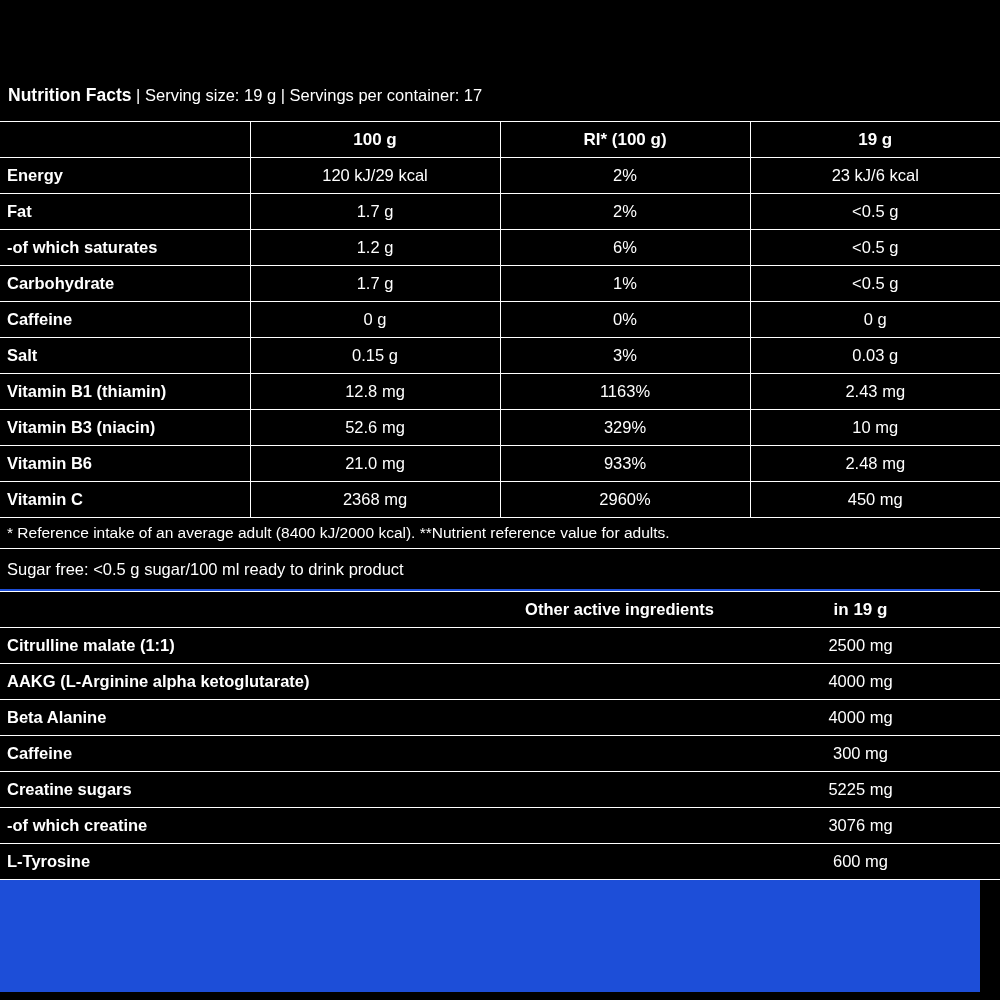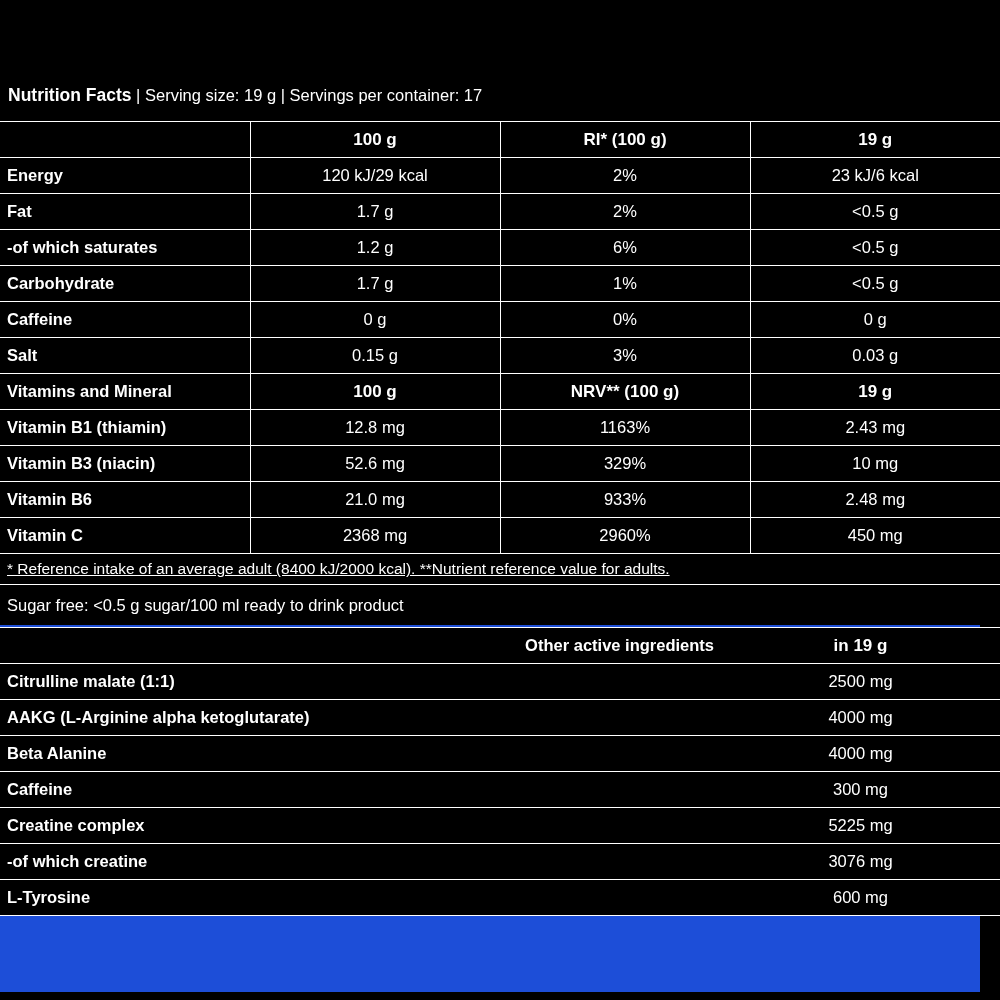--- a/index.html
+++ b/index.html
@@ -73,21 +73,20 @@
   }
   .sectionHead {
     font-weight: bold;
   }
   .noteRow {
     text-align: left;
     padding-left: 7px;
     font-size: 15.5px;
     font-weight: normal;
     height: 30px;
-    text-decoration: underline;
   }
   .sugarfree {
     text-align: left;
     padding-left: 7px;
     font-size: 16.5px;
     font-weight: normal;
     height: 40px;
     border-left: none;
     border-right: none;
     margin-top: 39px;
@@ -162,26 +161,20 @@
         <td class="valCell">0%</td>
         <td class="valCell no-side">0 g</td>
       </tr>
       <tr>
         <td class="nameCell no-side">Salt</td>
         <td class="valCell">0.15 g</td>
         <td class="valCell">3%</td>
         <td class="valCell no-side">0.03 g</td>
       </tr>
 
-      <tr>
-        <td class="nameCell no-side sectionHead">Vitamins and Mineral</td>
-        <td class="colHead">100 g</td>
-        <td class="colHead">NRV** (100 g)</td>
-        <td class="colHead no-side">19 g</td>
-      </tr>
 
       <tr>
         <td class="nameCell no-side">Vitamin B1 (thiamin)</td>
         <td class="valCell">12.8 mg</td>
         <td class="valCell">1163%</td>
         <td class="valCell no-side">2.43 mg</td>
       </tr>
       <tr>
         <td class="nameCell no-side">Vitamin B3 (niacin)</td>
         <td class="valCell">52.6 mg</td>
@@ -226,21 +219,21 @@
       </tr>
       <tr>
         <td class="nameCell no-side">Beta Alanine</td>
         <td class="valCell no-side">4000 mg</td>
       </tr>
       <tr>
         <td class="nameCell no-side">Caffeine</td>
         <td class="valCell no-side">300 mg</td>
       </tr>
       <tr>
-        <td class="nameCell no-side">Creatine complex</td>
+        <td class="nameCell no-side">Creatine sugars</td>
         <td class="valCell no-side">5225 mg</td>
       </tr>
       <tr>
         <td class="nameCell no-side">-of which creatine</td>
         <td class="valCell no-side">3076 mg</td>
       </tr>
       <tr>
         <td class="nameCell no-side">L-Tyrosine</td>
         <td class="valCell no-side">600 mg</td>
       </tr>

